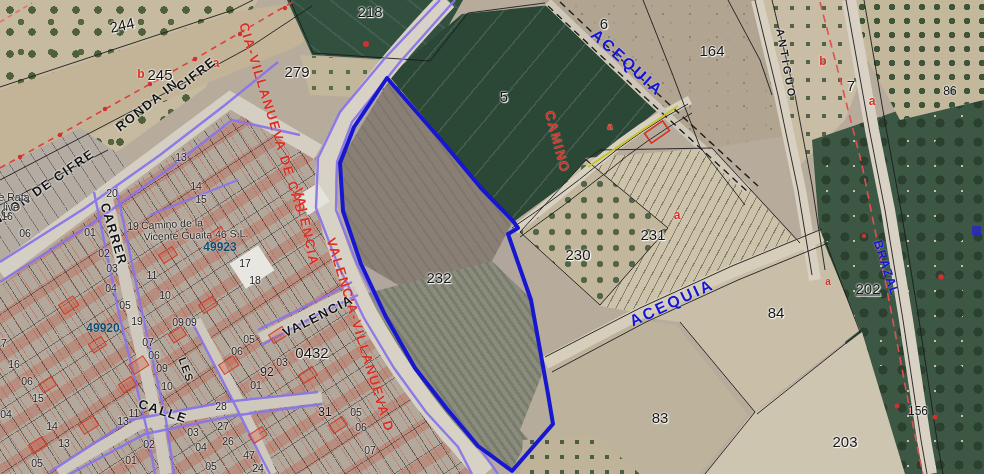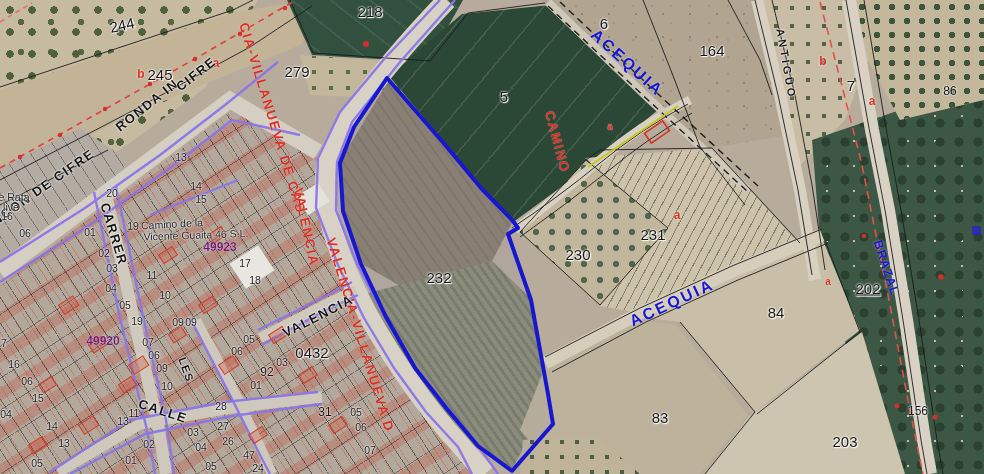--- a/index.html
+++ b/index.html
@@ -19,21 +19,21 @@
   .red-letter-sm{font-size:10px;color:var(--red);font-weight:700;text-shadow:0 0 1px #fff;}
   .street-bk{font-size:13px;color:#141414;font-weight:700;letter-spacing:1.5px;
              text-shadow:0 0 2px #fff,0 0 2px #fff;}
   .sm{font-size:11px;}
   .sp2{letter-spacing:3px;}
   .red-street{font-size:13.5px;color:var(--red);font-weight:700;letter-spacing:1.5px;
               text-shadow:0 0 1px rgba(255,255,255,.65);}
   .blue-label{font-size:16px;color:var(--blue);font-weight:700;letter-spacing:2.5px;
               text-shadow:0 0 2px rgba(255,255,255,.55);}
   .blue-sm{font-size:12.5px;letter-spacing:1px;}
-  .violet-num{font-size:12px;color:#701a75;font-weight:700;text-shadow:0 0 1px #fff;}
+  .violet-num{font-size:12px;color:#0c4a6e;font-weight:700;text-shadow:0 0 1px #fff;}
   .small-bk{font-size:10.5px;color:#222;text-shadow:0 0 2px #fff,0 0 2px #fff;}
 </style>
 </head>
 <body>
 
 <div id="map">
 
   <div class="layer">
 
     <div class="field" style="clip-path:polygon(0px 0px,258px 0px,205px 88px,120px 150px,0px 205px);background-color:#c6bba1;background-image:radial-gradient(circle 6px at 10px 10px,#4e5f3c 62%,rgba(0,0,0,0) 64%),radial-gradient(circle 5px at 21px 22px,#56673f 60%,rgba(0,0,0,0) 62%);background-size:22px 22px,30px 30px;"></div>
@@ -215,21 +215,21 @@
       <div class="lbl street-bk" style="left: 43px; top: 187px; transform: translate(-50%, -50%) rotate(-35deg);">NCON DE CIFRE</div>
       <div class="lbl street-bk" style="left: 114px; top: 234px; transform: translate(-50%, -50%) rotate(73deg);">CARRER</div>
       <div class="lbl street-bk" style="left: 163px; top: 411px; transform: translate(-50%, -50%) rotate(18deg);">CALLE</div>
       <div class="lbl street-bk sm" style="left: 186px; top: 370px; transform: translate(-50%, -50%) rotate(70deg);">LES</div>
       <div class="lbl street-bk" style="left: 318px; top: 316px; transform: translate(-50%, -50%) rotate(-27deg);">VALENCIA</div>
       <div class="lbl small-bk" style="left: 172px; top: 224px; transform: translate(-50%, -50%) rotate(-3deg);">Camino de la</div>
       <div class="lbl small-bk" style="left: 196px; top: 235px; transform: translate(-50%, -50%) rotate(-2deg);">Vicente Guaita 46 S.L.</div>
       <div class="lbl small-bk" style="left: 14px; top: 197px; transform: translate(-50%, -50%) rotate(0deg);">e Rafa</div>
       <div class="lbl small-bk" style="left: 11px; top: 207px; transform: translate(-50%, -50%) rotate(0deg);">live</div>
       <div class="lbl violet-num" style="left: 220px; top: 247px; transform: translate(-50%, -50%) rotate(0deg);">49923</div>
-      <div class="lbl violet-num" style="left: 103px; top: 341px; transform: translate(-50%, -50%) rotate(0deg);">49920</div>
+      <div class="lbl violet-num" style="left: 103px; top: 328px; transform: translate(-50%, -50%) rotate(0deg);">49920</div>
       <div class="lbl num" style="left: 868px; top: 288px; transform: translate(-50%, -50%) rotate(0deg); text-decoration: underline;">202</div>
       <div class="lbl num" style="left: 845px; top: 441px; transform: translate(-50%, -50%) rotate(0deg);">203</div>
       <div class="lbl num-sm" style="left: 918px; top: 411px; transform: translate(-50%, -50%) rotate(0deg);">156</div>
       <div class="lbl num" style="left: 776px; top: 312px; transform: translate(-50%, -50%) rotate(0deg);">84</div>
       <div class="lbl num" style="left: 660px; top: 417px; transform: translate(-50%, -50%) rotate(0deg);">83</div>
       <div class="lbl num" style="left: 439px; top: 277px; transform: translate(-50%, -50%) rotate(0deg);">232</div>
       <div class="lbl num" style="left: 578px; top: 254px; transform: translate(-50%, -50%) rotate(0deg);">230</div>
       <div class="lbl num" style="left: 653px; top: 234px; transform: translate(-50%, -50%) rotate(0deg);">231</div>
       <div class="lbl red-letter" style="left: 677px; top: 215px; transform: translate(-50%, -50%) rotate(0deg);">a</div>
       <div class="lbl red-letter-sm" style="left: 828px; top: 282px; transform: translate(-50%, -50%) rotate(0deg);">a</div>

